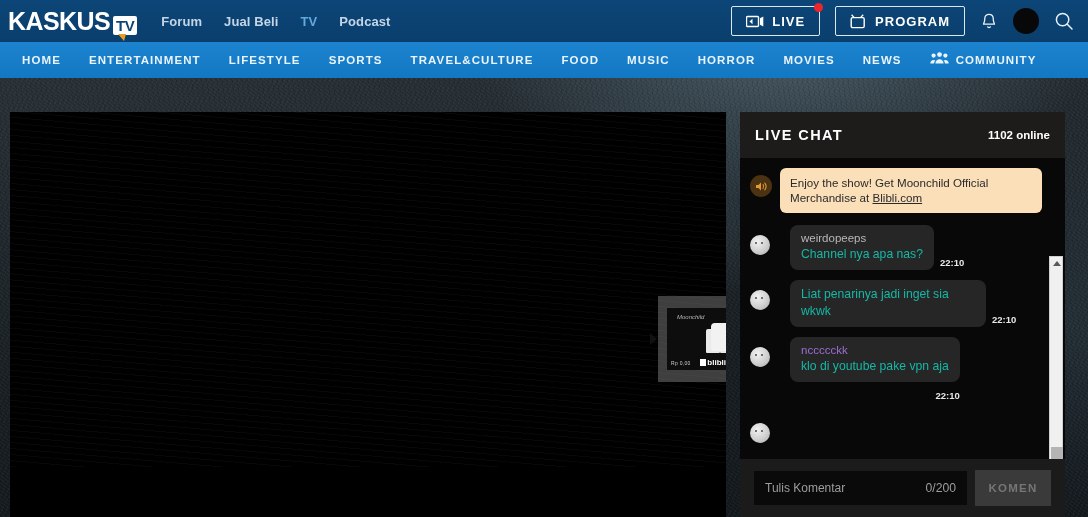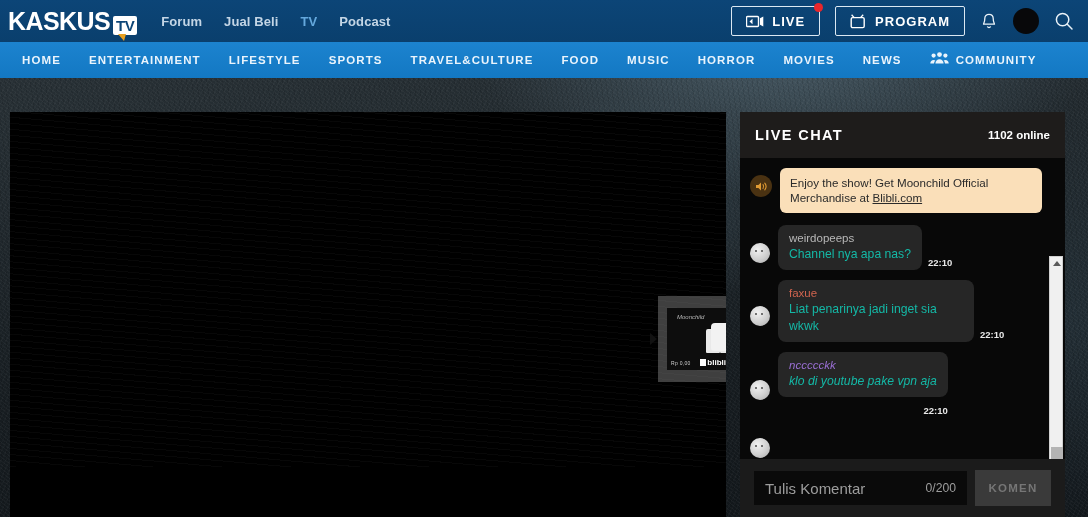--- a/index.html
+++ b/index.html
@@ -199,21 +199,21 @@
     margin-top: 7px;
   }
   .ann-bubble {
     background: #fadfb9; border-radius: 6px;
     padding: 7px 10px 8px 10px;
     color: #2a2a2a; font-size: 11.6px; line-height: 15px;
     max-width: 262px;
   }
   .ann-bubble a { color: #2a2a2a; text-decoration: underline; }
 
-  .msg { display: flex; align-items: center; gap: 8px; margin-bottom: 10px; }
+  .msg { display: flex; align-items: flex-start; gap: 20px; margin-bottom: 10px; }
   .avatar {
     width: 20px; height: 20px; border-radius: 50%; flex: none;
     margin-top: 10px;
     background: radial-gradient(circle at 38% 34%, #f2f2f2 0%, #cfcfcf 55%, #a8a8a8 100%);
     position: relative;
   }
   .avatar::before, .avatar::after{
     content:""; position:absolute; top:7px; width:2px; height:2px; border-radius:50%; background:#4a4a4a;
   }
   .avatar::before{ left:5px; } .avatar::after{ left:11px; }
@@ -244,21 +244,21 @@
 
   .chat-foot {
     height: 58px; background: #1b1b1b;
     display: flex; align-items: center; gap: 8px;
     padding: 0 14px;
   }
   .chat-input {
     flex: 1; height: 34px; background: #0a0a0a;
     display: flex; align-items: center; padding: 0 11px;
   }
-  .chat-input .ph { color: #9d9d9d; font-size: 15px; }
+  .chat-input .ph { color: #9d9d9d; font-size: 12px; }
   .chat-input .cnt { margin-left: auto; color: #9d9d9d; font-size: 12.2px; }
   .komen-btn {
     width: 76px; height: 36px; background: #3a3a3a;
     color: #767676; font-size: 11.5px; font-weight: 700; letter-spacing: 1.2px;
     display: flex; align-items: center; justify-content: center;
   }
 </style>
 </head>
 <body>
 
@@ -390,31 +390,30 @@
             <span class="mtext">Channel nya apa nas?</span>
           </div>
           <span class="mtime">22:10</span>
         </div>
       </div>
 
       <div class="msg">
         <div class="avatar"></div>
         <div class="bubble-wrap">
           <div class="bubble">
-            <span class="uname" style="color:#d0644f">faxue</span>
             <span class="mtext">Liat penarinya jadi inget sia wkwk</span>
           </div>
           <span class="mtime">22:10</span>
         </div>
       </div>
 
       <div class="msg">
         <div class="avatar"></div>
         <div class="bubble-wrap" style="flex-direction:column; align-items:flex-end;">
-          <div class="bubble" style="max-width:196px;font-style:italic;">
+          <div class="bubble" style="max-width:196px;">
             <span class="uname" style="color:#9a6fd4">nccccckk</span>
             <span class="mtext">klo di youtube pake vpn aja</span>
           </div>
           <span class="mtime" style="margin-top:2px;">22:10</span>
         </div>
       </div>
 
       <div class="msg">
         <div class="avatar"></div>
       </div>

